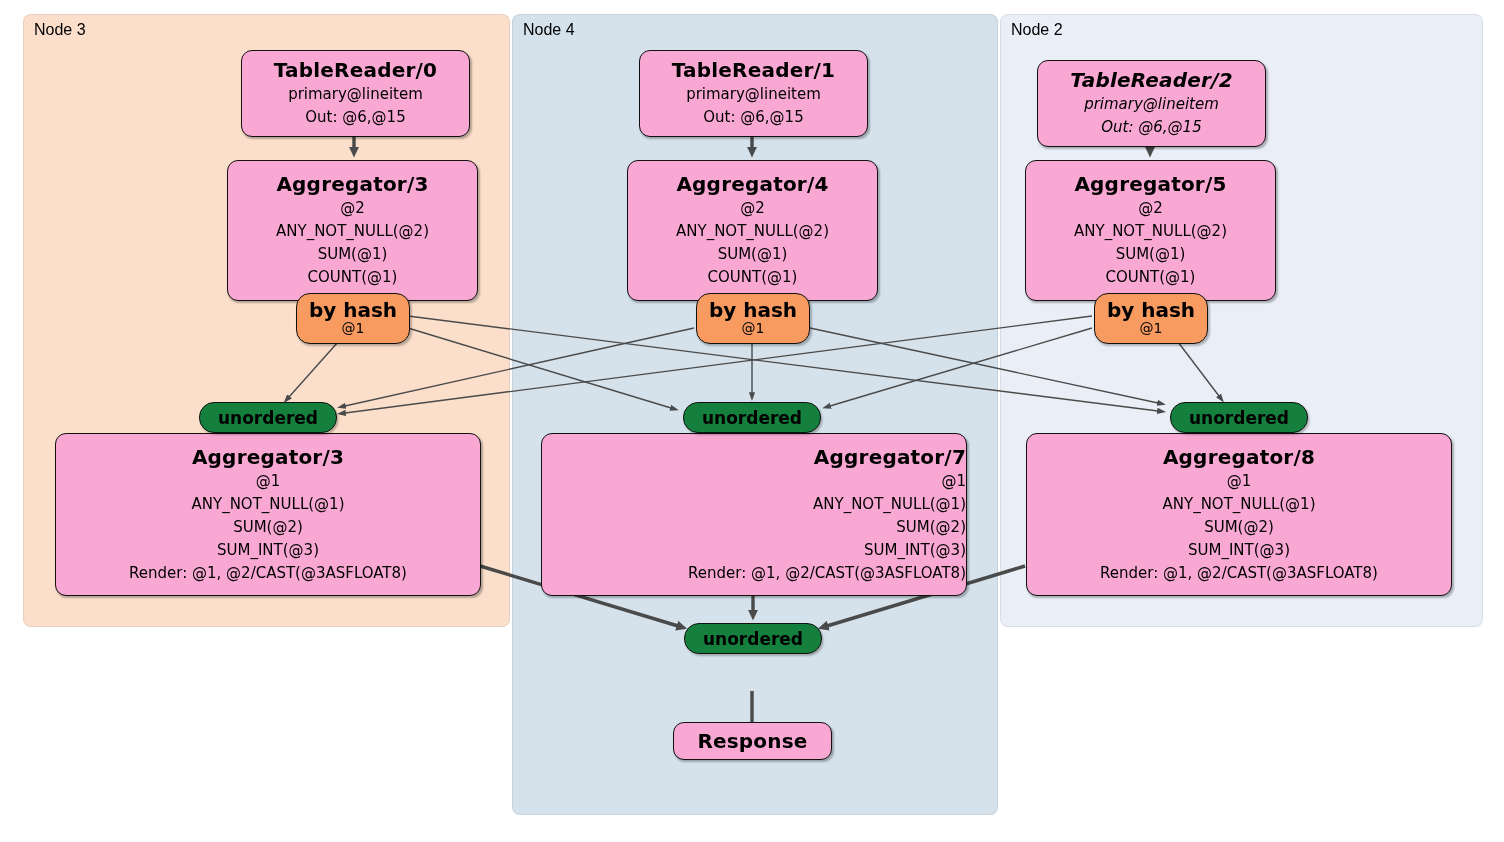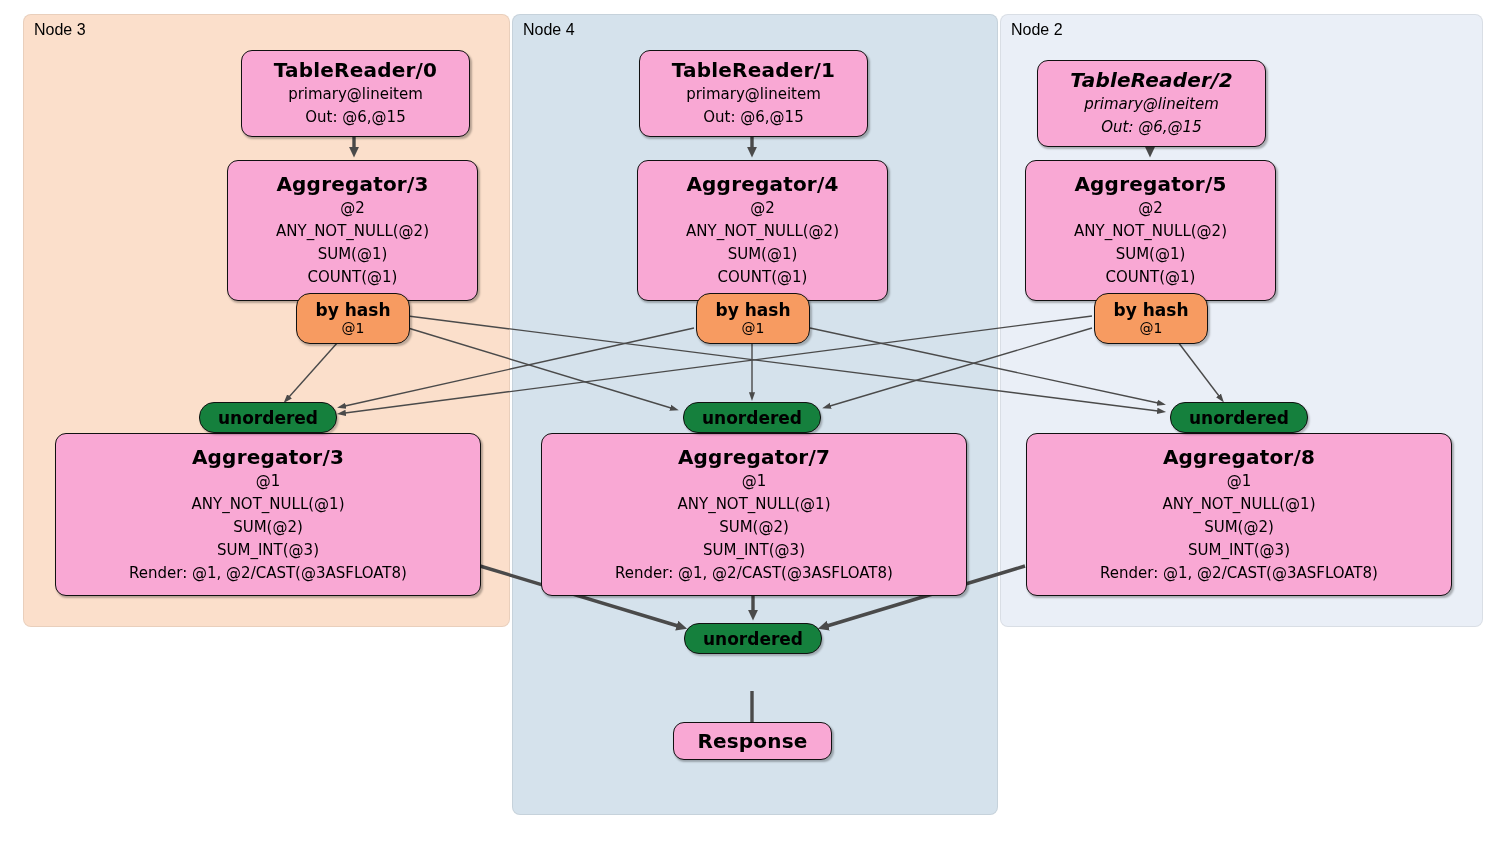--- a/index.html
+++ b/index.html
@@ -35,21 +35,21 @@
   .box .line{font-size:15px;line-height:23px;}
   .router{
     position:absolute;z-index:3;
     background:#F79B61;
     border:1.6px solid #111;
     border-radius:14px;
     box-shadow:1.5px 2px 2px rgba(0,0,0,0.25);
     display:flex;flex-direction:column;justify-content:center;
     text-align:center;color:#000;
   }
-  .router .title{font-weight:bold;font-size:17px;line-height:20px;}
+  .router .title{font-weight:bold;font-size:20px;line-height:20px;}
   .router .detail{font-size:14px;line-height:17px;}
   .sync{
     position:absolute;z-index:3;
     background:#15803d;
     border:1.6px solid #111;
     border-radius:15px;
     box-shadow:1.5px 2px 2px rgba(0,0,0,0.25);
     text-align:center;color:#000;
     font-weight:bold;font-size:17px;
     display:flex;align-items:center;justify-content:center;
@@ -133,38 +133,38 @@
     <div class="line">SUM_INT(@3)</div>
     <div class="line">Render: @1, @2/CAST(@3ASFLOAT8)</div>
   </div>
 
   <div class="box" style="left:639px;top:50px;width:227px;height:85px;">
     <div class="title">TableReader/1</div>
     <div class="line">primary@lineitem</div>
     <div class="line">Out: @6,@15</div>
   </div>
 
-  <div class="box" style="left:627px;top:160px;width:249px;height:139px;margin-left:10px;">
+  <div class="box" style="left:627px;top:160px;width:249px;height:139px;">
     <div class="title">Aggregator/4</div>
     <div class="line">@2</div>
     <div class="line">ANY_NOT_NULL(@2)</div>
     <div class="line">SUM(@1)</div>
     <div class="line">COUNT(@1)</div>
   </div>
 
   <div class="router" style="left:696px;top:293px;width:112px;height:49px;">
     <div class="title">by hash</div>
     <div class="detail">@1</div>
   </div>
 
   <div class="sync" style="left:683px;top:402px;width:136px;height:29px;">
     <span>unordered</span>
   </div>
 
-  <div class="box" style="left:541px;top:433px;width:424px;height:161px;">
+  <div class="box" style="left:541px;top:433px;width:424px;height:161px;text-align:right;">
     <div class="title">Aggregator/7</div>
     <div class="line">@1</div>
     <div class="line">ANY_NOT_NULL(@1)</div>
     <div class="line">SUM(@2)</div>
     <div class="line">SUM_INT(@3)</div>
     <div class="line">Render: @1, @2/CAST(@3ASFLOAT8)</div>
   </div>
 
   <div class="box" style="left:1037px;top:60px;width:227px;height:85px;font-style:italic;">
     <div class="title">TableReader/2</div>

